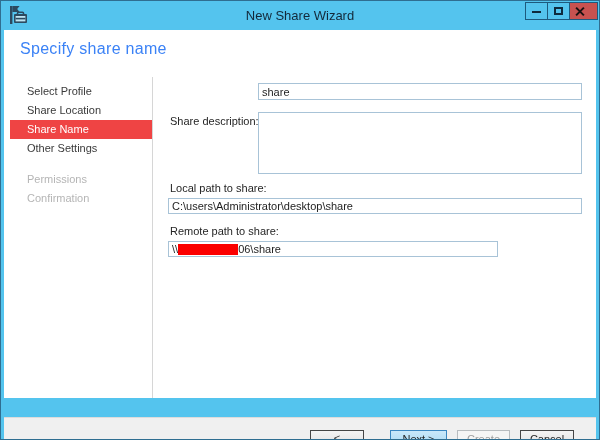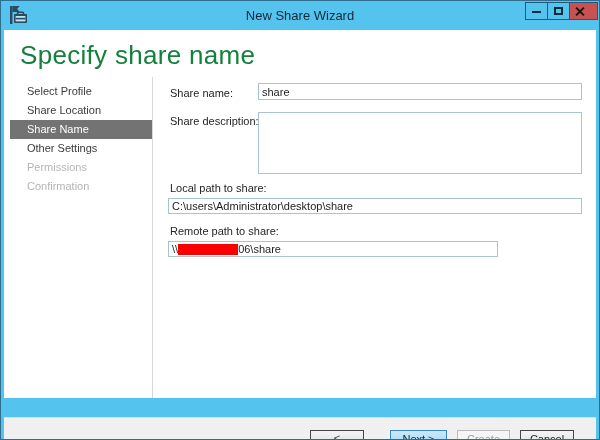--- a/index.html
+++ b/index.html
@@ -24,31 +24,31 @@
   .glyph-min { position:absolute; left:6px; top:8px; width:9px; height:2px; background:#0f2b3e; }
   .glyph-max { position:absolute; left:6px; top:4px; width:9px; height:8px; border:2px solid #0f2b3e; background:transparent; }
   .glyph-close-a, .glyph-close-b {
     position:absolute; left:9px; top:3px; width:2px; height:11px; background:#1a1212;
   }
   .glyph-close-a { transform:rotate(45deg); }
   .glyph-close-b { transform:rotate(-45deg); }
   
   .content { position:absolute; top:29px; left:3px; width:592px; height:368px; background:#ffffff; }
   .page-heading {
-    position:absolute; left:16px; top:10px; font-size:26px; font-weight:300;
-    color:#15803d; letter-spacing:0.3px;
+    position:absolute; left:16px; top:10px; font-size:16px; font-weight:300;
+    color:#3b82f6; letter-spacing:0.3px;
   }
   .v-divider { position:absolute; left:148px; top:47px; bottom:0; width:1px; background:#d6d6d6; }
   
   .nav-item {
     position:absolute; left:6px; width:142px; height:19px; line-height:19px;
     padding-left:17px; font-size:11px; color:#3a3a3a; cursor:default; white-space:nowrap;
   }
-  .nav-item.selected { background:#737373; color:#ffffff; }
-  .nav-item.disabled { color:#b5b5b5; }
+  .nav-item.selected { background:#ef4444; color:#ffffff; }
+  .nav-item.disabled { color:#b5b5b5;margin-top:12px; }
   .ni0{top:52px}.ni1{top:71px}.ni2{top:90px}.ni3{top:109px}.ni4{top:128px}.ni5{top:147px}.ni6{top:166px}
   
   .fld-label { position:absolute; font-size:11px; color:#252525; height:17px; line-height:17px; white-space:nowrap; }
   .lbl-share-name { left:166px; top:55px; }
   .lbl-share-desc { left:166px; top:83px; }
   .lbl-local-path { left:166px; top:150px; }
   .lbl-remote-path { left:166px; top:193px; }
   .txt {
     position:absolute; border:1px solid #a8c3d7; background:#fff; font-size:11px;
     font-family:"Liberation Sans", sans-serif; color:#1e1e1e; padding:0 3px; outline:none;
@@ -109,21 +109,20 @@
     <div class="page-heading">Specify share name</div>
     <div class="v-divider"></div>
 
     <div class="nav-item ni0">Select Profile</div>
     <div class="nav-item ni1">Share Location</div>
     <div class="nav-item ni2 selected">Share Name</div>
     <div class="nav-item ni3">Other Settings</div>
     <div class="nav-item ni4 disabled">Permissions</div>
     <div class="nav-item ni5 disabled">Confirmation</div>
 
-    <div class="fld-label lbl-share-name">Share name:</div>
     <input class="txt in-share-name" type="text" value="share" style="">
 
     <div class="fld-label lbl-share-desc">Share description:</div>
     <textarea class="txt in-share-desc" style=""></textarea>
 
     <div class="fld-label lbl-local-path">Local path to share:</div>
     <input class="txt in-local-path" type="text" value="C:\users\Administrator\desktop\share" style="">
 
     <div class="fld-label lbl-remote-path">Remote path to share:</div>
     <div class="txt in-remote-path"><span>\\</span><span class="redact"></span><span>06\share</span></div>

